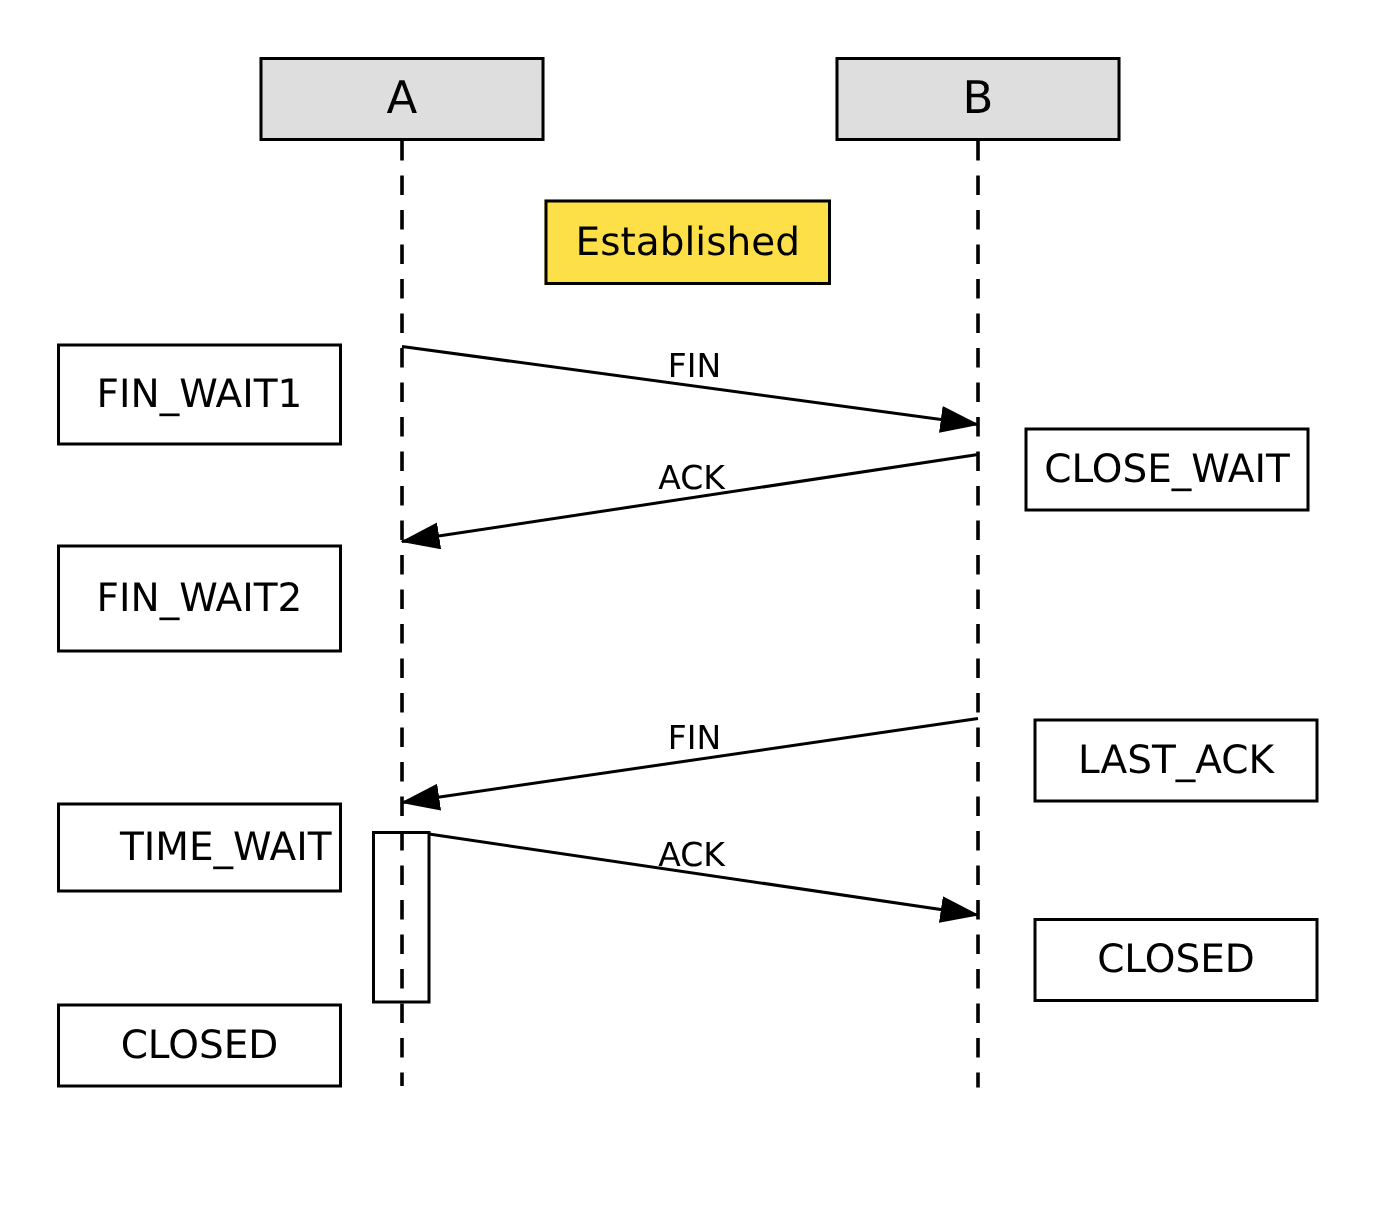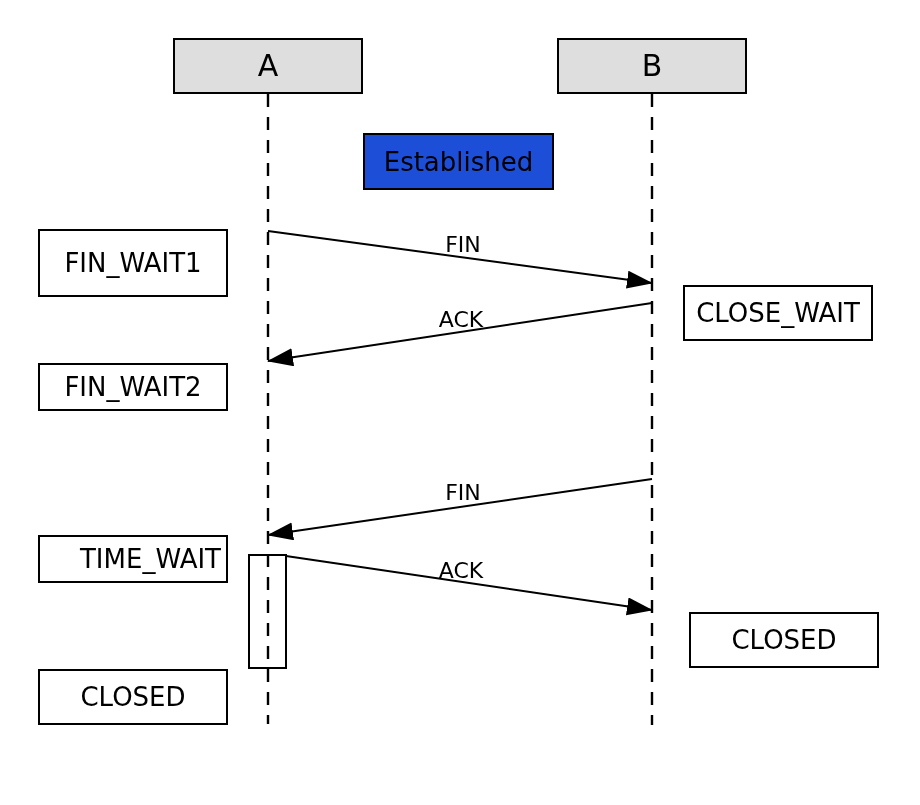--- a/index.html
+++ b/index.html
@@ -60,20 +60,21 @@
       <line x1="652" y1="479" x2="268" y2="535" stroke="#000000" stroke-width="2" marker-end="url(#arrowhead)"></line>
       <line x1="286" y1="556" x2="652" y2="610" stroke="#000000" stroke-width="2" marker-end="url(#arrowhead)"></line>
       <rect x="249" y="555" width="37" height="113" fill="none" stroke="#000000" stroke-width="2"></rect>
     </svg>
 <div class="msg-label" style="left: 463px; top: 245px; color: rgb(0, 0, 0);">FIN</div>
     <div class="msg-label" style="left: 461px; top: 320px; color: rgb(0, 0, 0);">ACK</div>
     <div class="msg-label" style="left: 463px; top: 493px; color: rgb(0, 0, 0);">FIN</div>
     <div class="msg-label" style="left: 461px; top: 571px; color: rgb(0, 0, 0);">ACK</div>
     <div class="box actor-box" style="left: 173px; top: 38px; width: 190px; height: 56px; background: rgb(222, 222, 222); border-color: rgb(0, 0, 0); color: rgb(0, 0, 0);">A</div>
     <div class="box actor-box" style="left: 557px; top: 38px; width: 190px; height: 56px; background: rgb(222, 222, 222); border-color: rgb(0, 0, 0); color: rgb(0, 0, 0);">B</div>
-    <div class="box state-box" style="left: 363px; top: 133px; width: 191px; height: 57px; background: #1d4ed8; border-color: rgb(0, 0, 0); color: rgb(0, 0, 0);">Established</div>
+    <div class="box state-box" style="left: 363px; top: 133px; width: 191px; height: 57px; background: #fde047; border-color: rgb(0, 0, 0); color: rgb(0, 0, 0);">Established</div>
     <div class="box state-box" style="left: 38px; top: 229px; width: 190px; height: 68px; background: rgb(255, 255, 255); border-color: rgb(0, 0, 0); color: rgb(0, 0, 0);">FIN_WAIT1</div>
     <div class="box state-box" style="left: 683px; top: 285px; width: 190px; height: 56px; background: rgb(255, 255, 255); border-color: rgb(0, 0, 0); color: rgb(0, 0, 0);">CLOSE_WAIT</div>
-    <div class="box state-box" style="left: 38px; top: 363px; width: 190px; height: 48px; background: rgb(255, 255, 255); border-color: rgb(0, 0, 0); color: rgb(0, 0, 0);">FIN_WAIT2</div>
-    <div class="box state-box" style="left: 38px; top: 535px; width: 190px; height: 48px; background: rgb(255, 255, 255); border-color: rgb(0, 0, 0); color: rgb(0, 0, 0); padding-left: 35px;">TIME_WAIT</div>
+    <div class="box state-box" style="left: 38px; top: 363px; width: 190px; height: 72px; background: rgb(255, 255, 255); border-color: rgb(0, 0, 0); color: rgb(0, 0, 0);">FIN_WAIT2</div>
+    <div class="box state-box" style="left: 689px; top: 479px; width: 190px; height: 56px; background: rgb(255, 255, 255); border-color: rgb(0, 0, 0); color: rgb(0, 0, 0);">LAST_ACK</div>
+    <div class="box state-box" style="left: 38px; top: 535px; width: 190px; height: 60px; background: rgb(255, 255, 255); border-color: rgb(0, 0, 0); color: rgb(0, 0, 0); padding-left: 35px;">TIME_WAIT</div>
     <div class="box state-box" style="left: 689px; top: 612px; width: 190px; height: 56px; background: rgb(255, 255, 255); border-color: rgb(0, 0, 0); color: rgb(0, 0, 0);">CLOSED</div>
     <div class="box state-box" style="left: 38px; top: 669px; width: 190px; height: 56px; background: rgb(255, 255, 255); border-color: rgb(0, 0, 0); color: rgb(0, 0, 0);">CLOSED</div>
   </div>
 
 </body></html>

